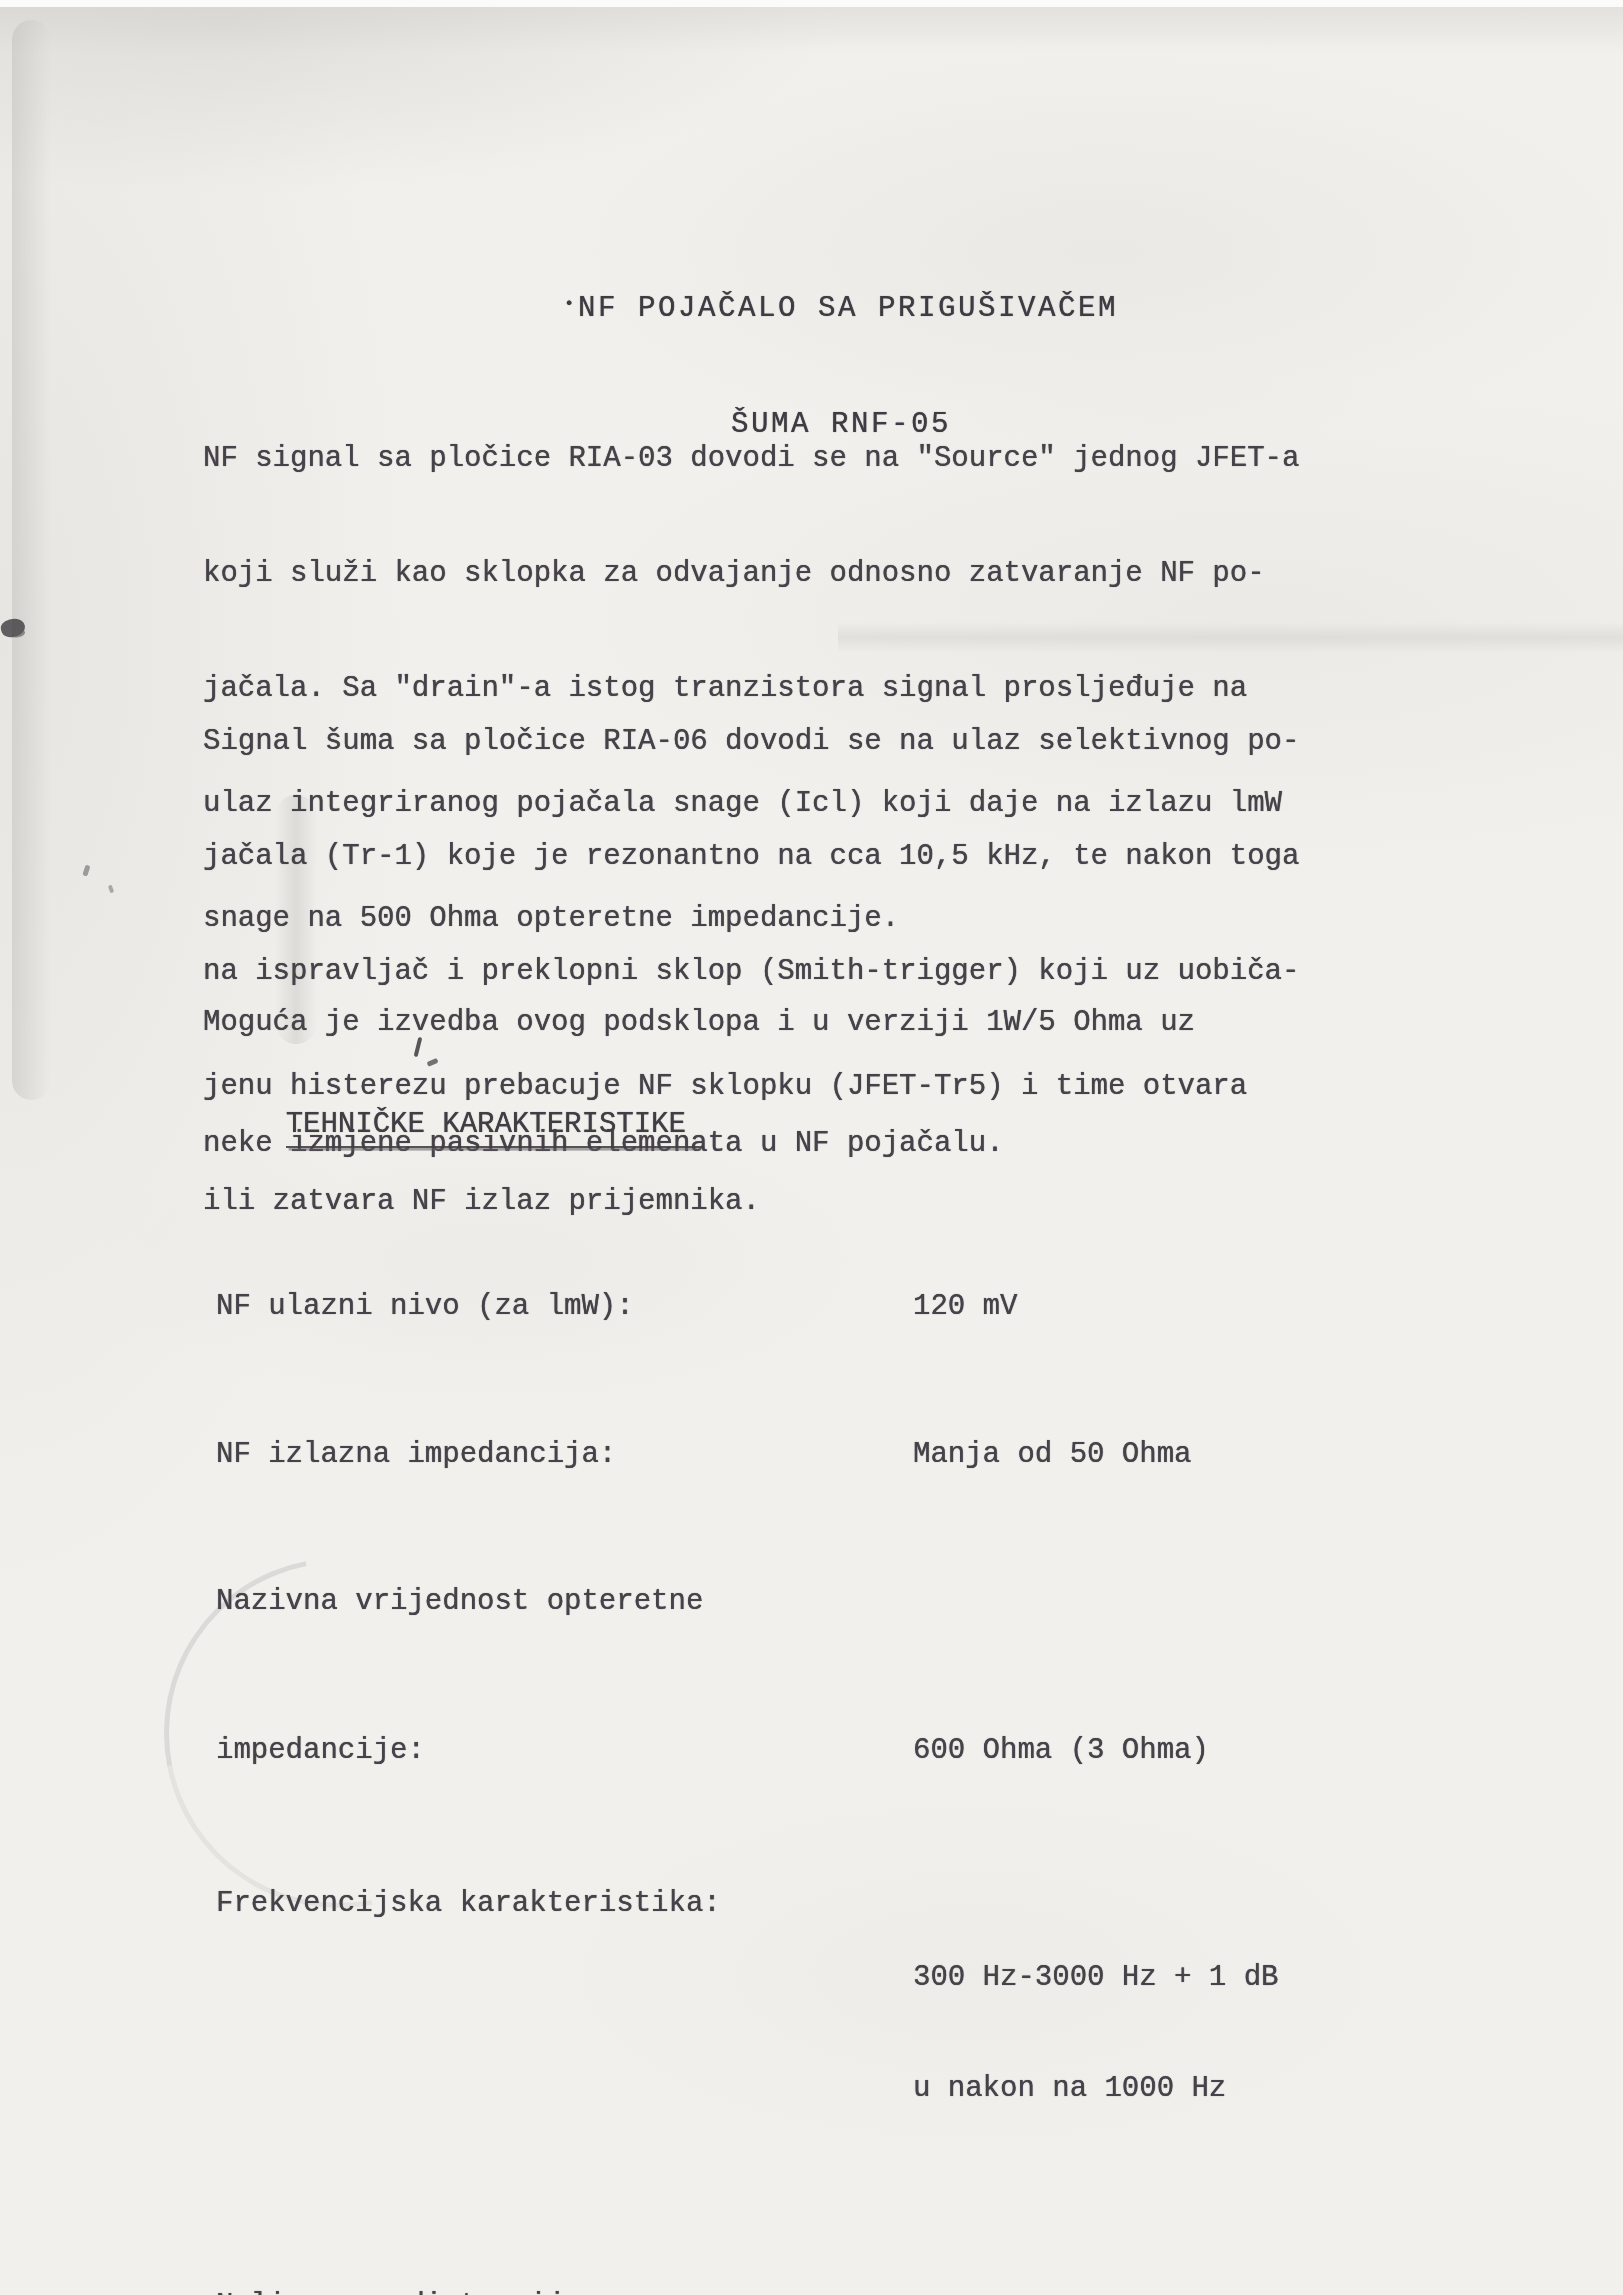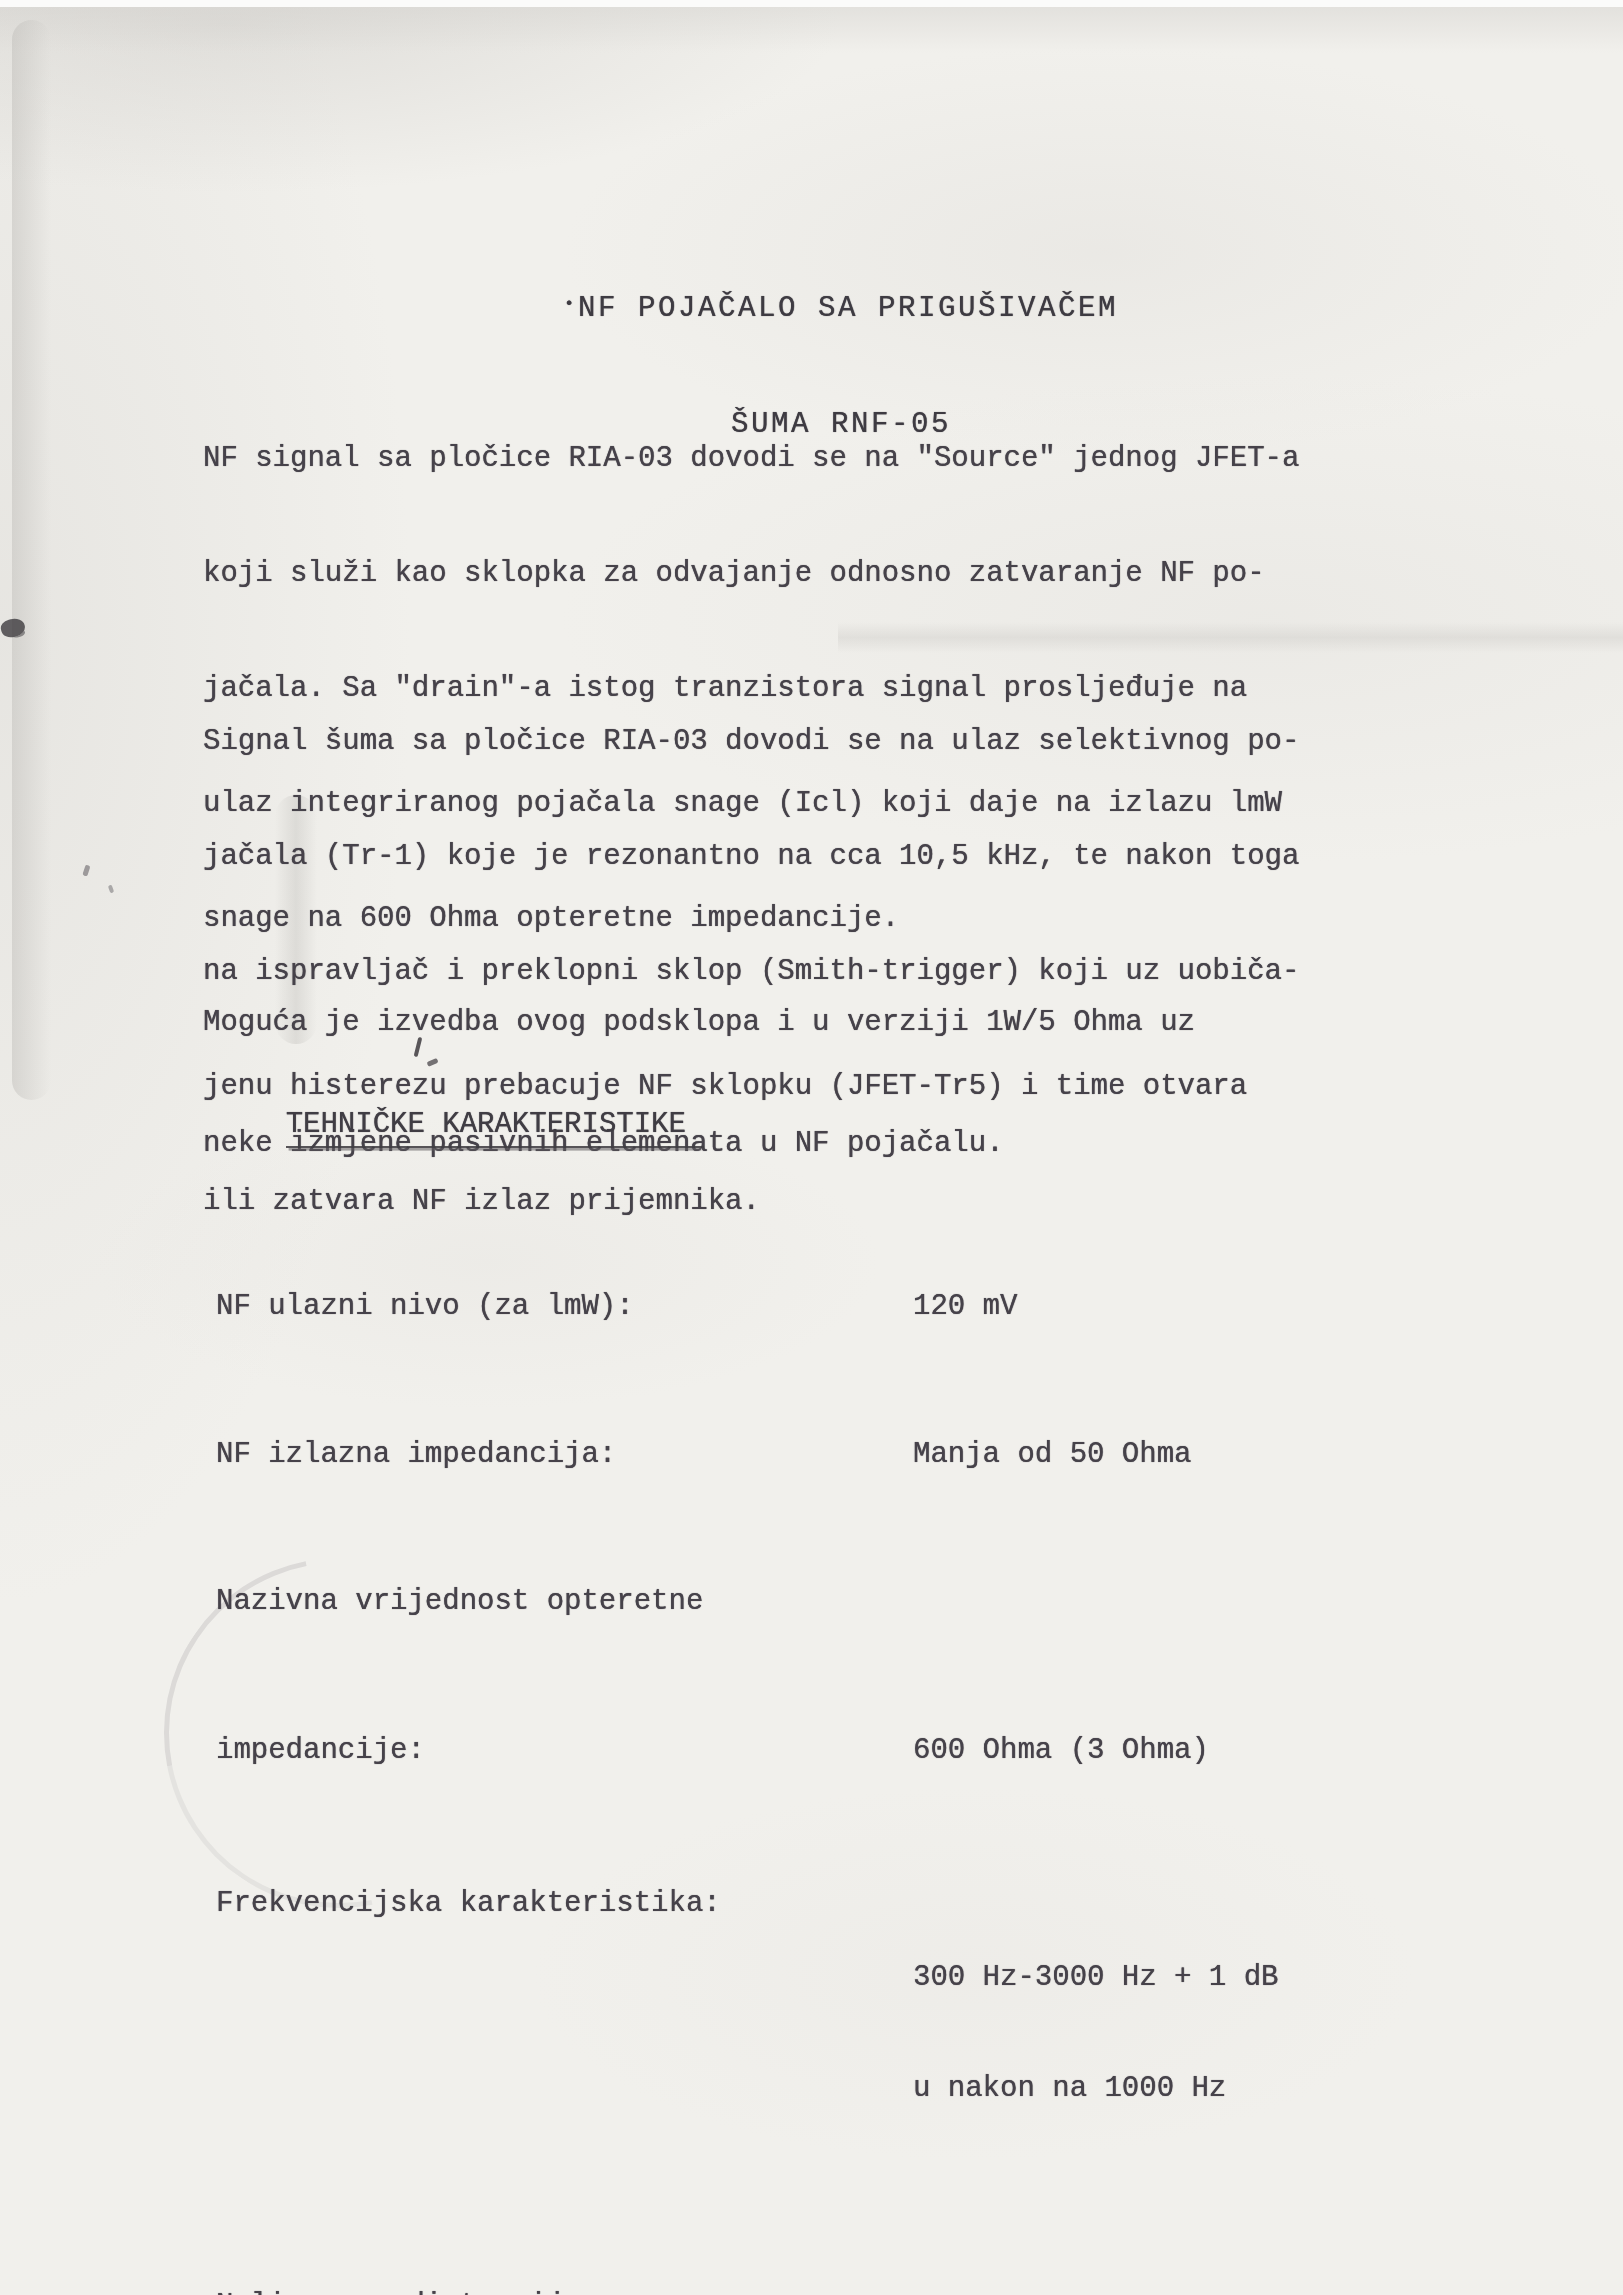--- a/index.html
+++ b/index.html
@@ -104,25 +104,25 @@
   <div class="title-block txt">
     <div class="title-line"><span class="title-dot">•</span><span>NF POJAČALO SA PRIGUŠIVAČEM</span></div>
     <div class="title-line"><span>ŠUMA RNF-05</span></div>
   </div>
 
   <div id="para1" class="para txt">
     <div class="line">NF signal sa pločice RIA-03 dovodi se na "Source" jednog JFET-a</div>
     <div class="line">koji služi kao sklopka za odvajanje odnosno zatvaranje NF po-</div>
     <div class="line">jačala. Sa "drain"-a istog tranzistora signal prosljeđuje na</div>
     <div class="line">ulaz integriranog pojačala snage (Icl) koji daje na izlazu lmW</div>
-    <div class="line">snage na 600 Ohma opteretne impedancije.</div>
+    <div class="line">snage na 500 Ohma opteretne impedancije.</div>
   </div>
 
   <div id="para2" class="para txt">
-    <div class="line">Signal šuma sa pločice RIA-03 dovodi se na ulaz selektivnog po-</div>
+    <div class="line">Signal šuma sa pločice RIA-06 dovodi se na ulaz selektivnog po-</div>
     <div class="line">jačala (Tr-1) koje je rezonantno na cca 10,5 kHz, te nakon toga</div>
     <div class="line">na ispravljač i preklopni sklop (Smith-trigger) koji uz uobiča-</div>
     <div class="line">jenu histerezu prebacuje NF sklopku (JFET-Tr5) i time otvara</div>
     <div class="line">ili zatvara NF izlaz prijemnika.</div>
   </div>
 
   <div id="para3" class="para txt">
     <div class="line">Moguća je izvedba ovog podsklopa i u verziji 1W/5 Ohma uz</div>
     <div class="line">neke izmjene pasivnih elemenata u NF pojačalu.</div>
   </div>

